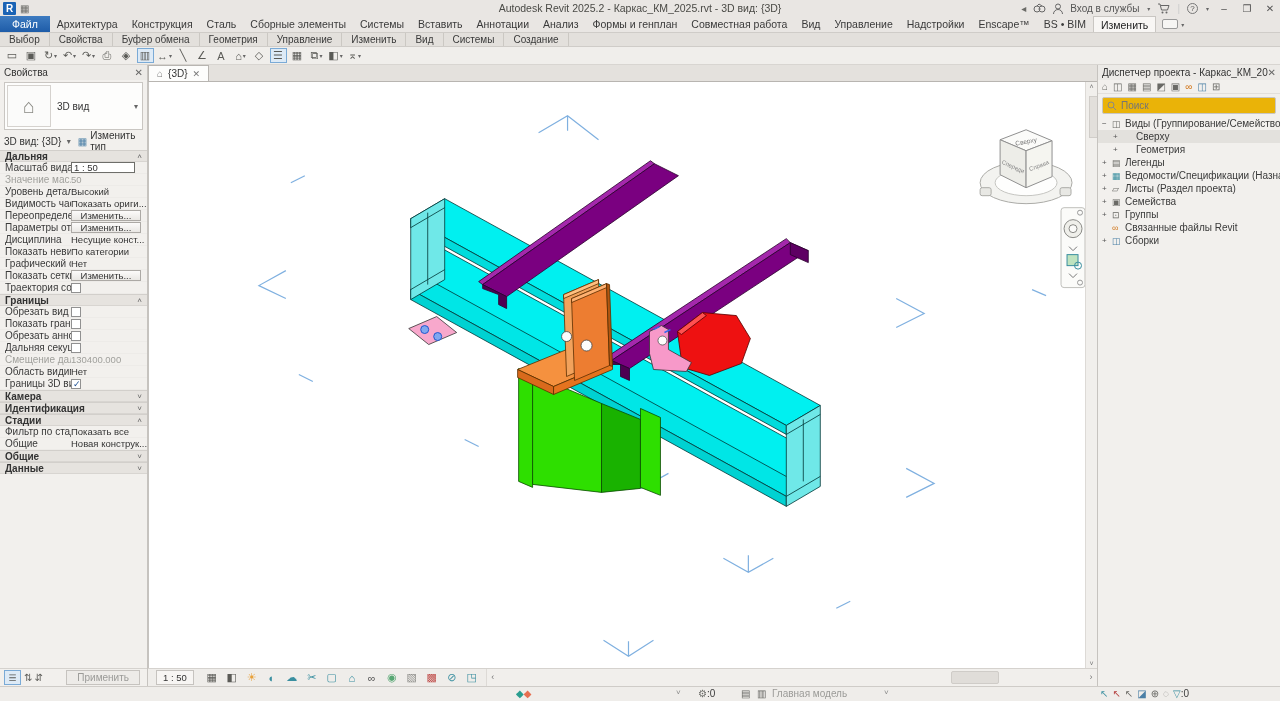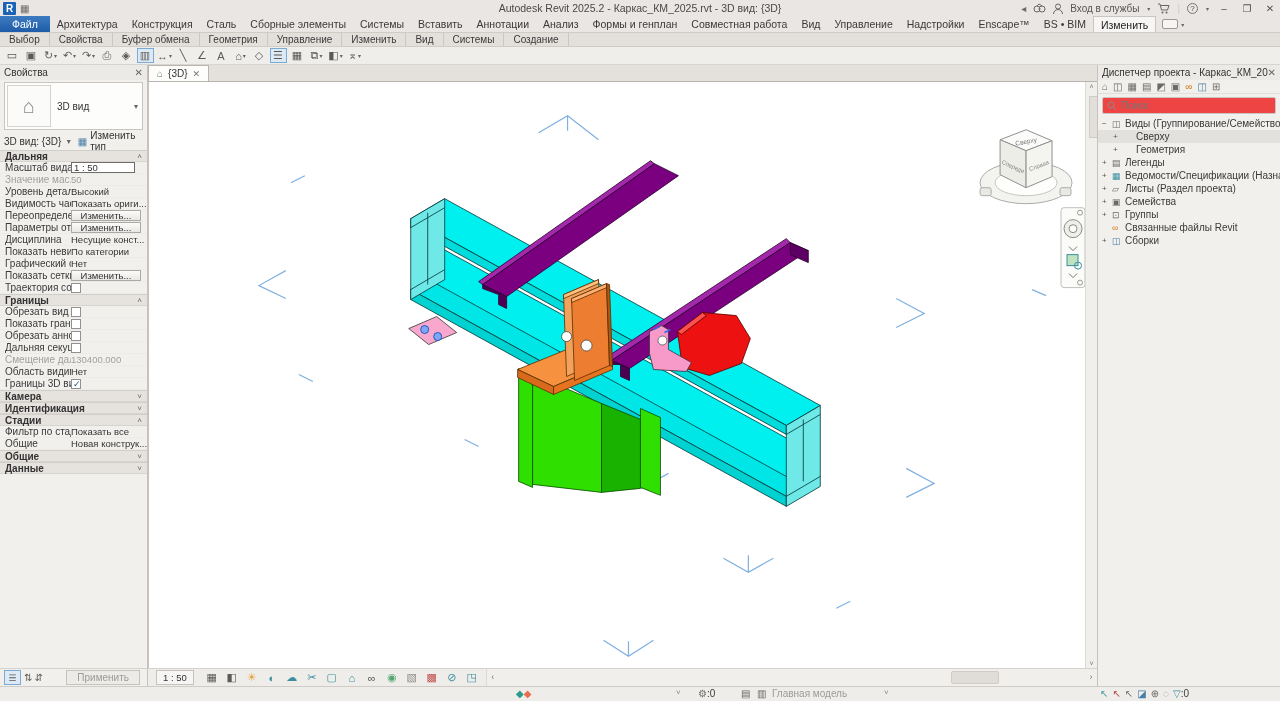--- a/index.html
+++ b/index.html
@@ -65,21 +65,21 @@
   #viewbar{display:flex;align-items:center;padding-left:8px}
   .scalebox{border:1px solid #C6C3BF;background:#F7F5F3;padding:1px 6px;font-size:9.5px;color:#333;margin-right:8px}
   .vbico{width:20px;text-align:center;font-size:11px}
   #hscroll{flex:1;position:relative;background:#F1EFEC;border-left:1px solid #DDDAD6;margin-left:4px}
   .harrow{position:absolute;top:0;bottom:0;width:12px;font-size:9px;color:#777;text-align:center;line-height:16px}
   #hthumb{position:absolute;top:2px;bottom:2px;left:76%;width:8%;background:#E0DDD9;border:1px solid #CFCCC8;border-radius:2px}
   
   #browser{position:absolute;right:0;top:0;bottom:0;width:183px;background:#F2F0ED;border-left:1px solid #C6C3BF;font-size:10px;overflow:hidden}
   .bico-row{height:14px;display:flex;align-items:center;gap:3px;padding:0 4px;border-bottom:1px solid #E2DFDB}
   .bico{font-size:10px}
-  .searchbox{margin:3px 4px;height:17px;border:1px solid #C9C6C2;border-radius:2px;background:#ef4444;display:flex;align-items:center;padding:0 4px;gap:4px}
+  .searchbox{margin:3px 4px;height:17px;border:1px solid #C9C6C2;border-radius:2px;background:#eab308;display:flex;align-items:center;padding:0 4px;gap:4px}
   .searchbox input{border:none;outline:none;background:transparent;font-size:10px;width:130px;color:#333;font-family:"Liberation Sans",sans-serif}
   .trow{display:flex;align-items:center;height:13px;padding-left:4px;white-space:nowrap;overflow:hidden;color:#3A3A3A}
   .trow.sel{background:#E3E1DD}
   .tglyph{width:10px;font-size:8px;color:#555;flex:none}
   .ticon{width:13px;font-size:9px;flex:none}
   .ind1{margin-left:11px}
   
   #statusbar{position:absolute;bottom:0;left:0;right:0;height:15px;background:#EFEDEA;border-top:1px solid #CFCCC8;font-size:10px;color:#3C3C3C}
   #statusbar .hint{position:absolute;left:4px;top:1px}
   .sb{position:absolute;top:1px;font-size:10px}

